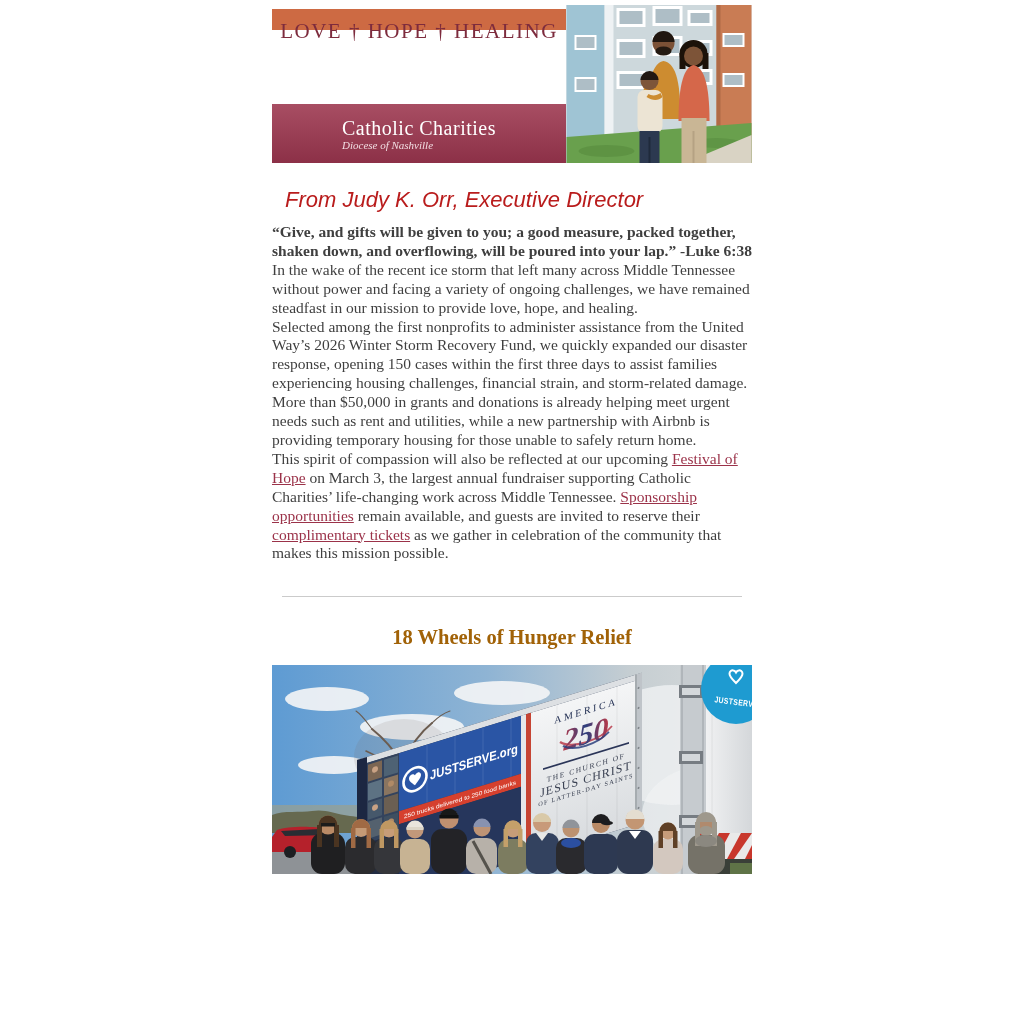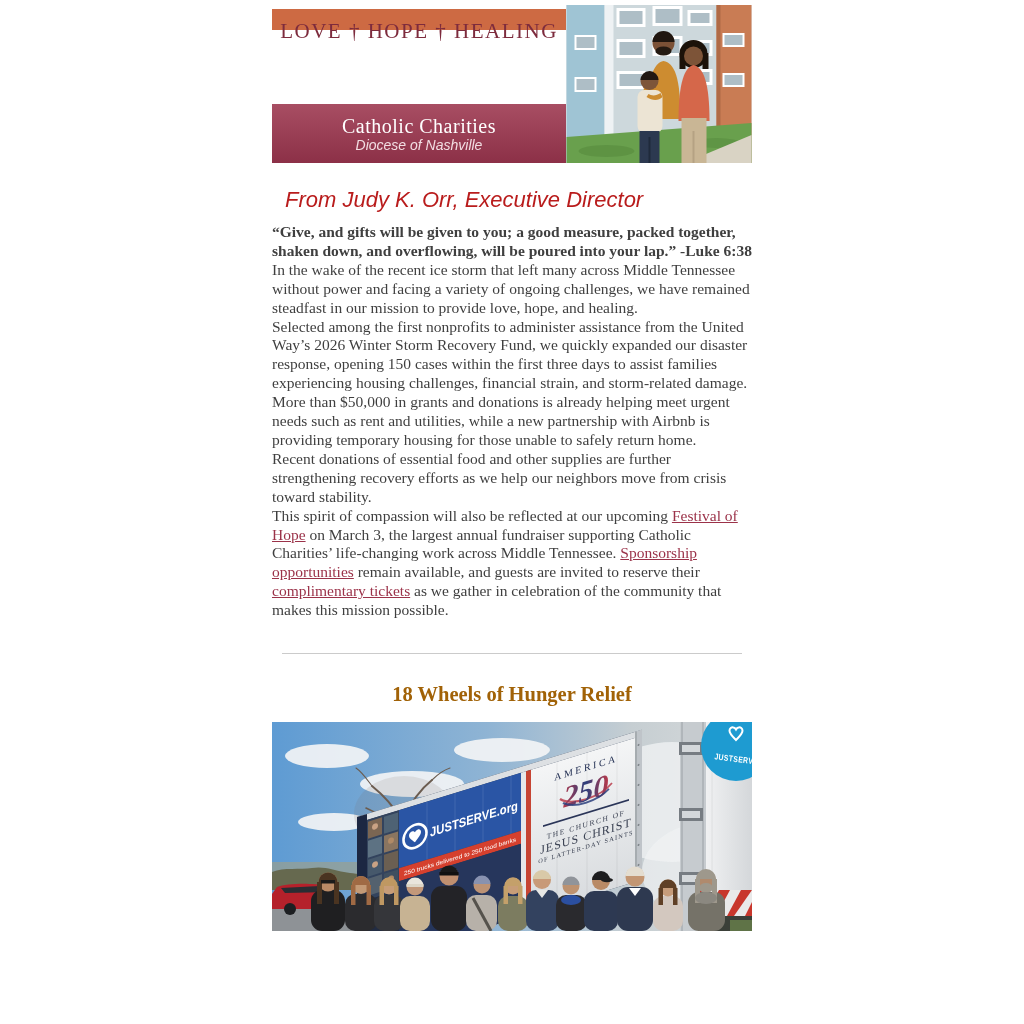--- a/index.html
+++ b/index.html
@@ -13,22 +13,22 @@
   .orange-bar{height:21px;margin-top:4px;background:#cd6a43;}
   .tag-area{height:74px;display:flex;flex-direction:column;align-items:center;justify-content:center;gap:36px;}
   .tagline{font-family:"Liberation Serif",serif;font-size:21px;color:#7d2b3d;
            letter-spacing:1.5px;white-space:nowrap;}
   .subtag{font-family:"Liberation Sans",sans-serif;font-size:11px;font-weight:bold;
           color:#d0703c;letter-spacing:4px;margin-top:23px;white-space:nowrap;}
   .maroon-band{flex:1;background:linear-gradient(#a84e63,#8c3047);
                display:flex;align-items:center;justify-content:center;}
   .orgwrap{display:inline-block;}
   .org-name{font-family:"Liberation Serif",serif;font-size:20px;color:#ffffff;letter-spacing:.5px;text-align:center;}
-  .org-sub{font-family:Liberation Sans, sans-serif;font-style:italic;font-size:14px;
-           color:#f2dde2;text-align:center;margin-top:-1px;}
+  .org-sub{font-family:Liberation Serif, serif;font-style:italic;font-size:11px;
+           color:#f2dde2;text-align:left;margin-top:-1px;}
   .banner-right{width:186px;height:158px;overflow:hidden;}
 
   
   .byline{margin:24px 0 0 13px;font-family:"Liberation Sans",sans-serif;
           font-style:italic;font-size:22px;color:#b91c1c;}
   .article{margin-top:9px;padding-top:1px;font-size:15.5px;line-height:1.22;color:#3f3f3f;}
   .article p{margin:0 0;}
   .quote{font-weight:bold;}
   .link{color:#9b3249;text-decoration:underline;cursor:pointer;}
 
@@ -129,21 +129,20 @@
       </svg>
     </div>
   </div>
 
   <div class="byline">From Judy K. Orr, Executive Director</div>
 
   <div class="article">
     <p class="quote">“Give, and gifts will be given to you; a good measure, packed together, shaken down, and overflowing, will be poured into your lap.” -Luke 6:38</p>
     <p>In the wake of the recent ice storm that left many across Middle Tennessee without power and facing a variety of ongoing challenges, we have remained steadfast in our mission to provide love, hope, and healing.</p>
     <p>Selected among the first nonprofits to administer assistance from the United Way’s 2026 Winter Storm Recovery Fund, we quickly expanded our disaster response, opening 150 cases within the first three days to assist families experiencing housing challenges, financial strain, and storm-related damage. More than $50,000 in grants and donations is already helping meet urgent needs such as rent and utilities, while a new partnership with Airbnb is providing temporary housing for those unable to safely return home.</p>
-    <p>Recent donations of essential food and other supplies are further strengthening recovery efforts as we help our neighbors move from crisis toward stability.</p>
     <p><span>This spirit of compassion will also be reflected at our upcoming </span><a class="link" href="#">Festival of Hope</a><span> on March 3, the largest annual fundraiser supporting Catholic Charities’ life-changing work across Middle Tennessee. </span><a class="link" href="#">Sponsorship opportunities</a><span> remain available, and guests are invited to reserve their </span><a class="link" href="#">complimentary tickets</a><span> as we gather in celebration of the community that makes this mission possible.</span></p>
   </div>
 
   <hr class="divider">
 
   <h2 class="section-heading">18 Wheels of Hunger Relief</h2>
 
   <div class="truck-photo">
     <svg width="480" height="209" viewBox="0 0 480 209">
       <defs>

